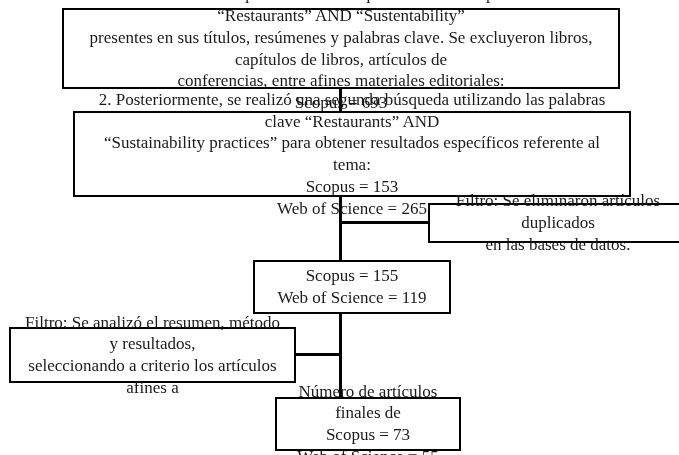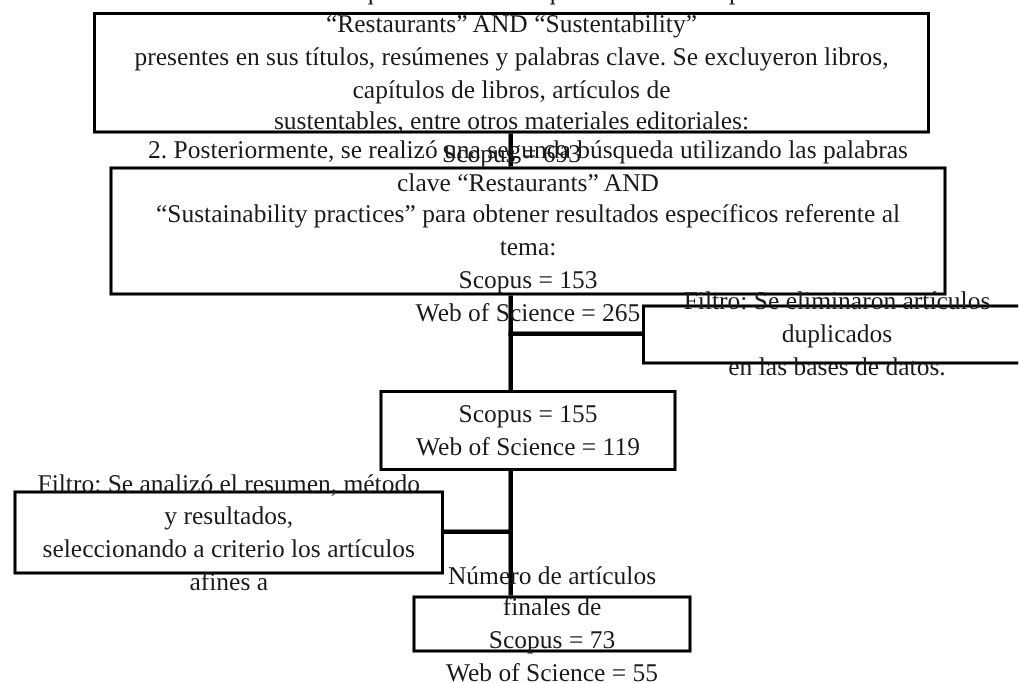--- a/index.html
+++ b/index.html
@@ -37,21 +37,21 @@
   }
   .node .wrapline {
     display: block;
   }
   
   #box-search-1 { left: 62px;  top: 8px;   width: 558px; height: 81px; }
   #box-search-2 { left: 62px;  top: 111px; width: 558px; height: 86px; margin-left: 11px; }
   #box-filter-duplicates { left: 428px; top: 203px; width: 260px; height: 40px; }
   #box-after-filter { left: 253px; top: 260px; width: 198px; height: 54px; }
   #box-filter-analysis { left: 9px; top: 327px; width: 287px; height: 56px; }
-  #box-final { left: 275px; top: 397px; width: 186px; height: 38px; }
+  #box-final { left: 275px; top: 397px; width: 186px; height: 54px; }
 
   
   .conn {
     position: absolute;
     background: #000000;
     z-index: 1;
   }
   .conn.v { width: 3px; }
   .conn.h { height: 3px; }
 
@@ -68,21 +68,21 @@
 
   <div class="conn v" id="conn-2-down"></div>
   <div class="conn v" id="conn-1-to-2"></div>
   <div class="conn h" id="conn-to-dup"></div>
   <div class="conn v" id="conn-3-down"></div>
   <div class="conn h" id="conn-to-analysis"></div>
 
   <div class="node" id="box-search-1">
     <span class="wrapline">1. Se realizó una búsqueda de artículo que utilizando las palabras clave “Restaurants” AND “Sustentability”</span>
     <span class="wrapline">presentes en sus títulos, resúmenes y palabras clave. Se excluyeron libros, capítulos de libros, artículos de</span>
-    <span class="wrapline">sustentables, entre otros materiales editoriales:</span>
+    <span class="wrapline">conferencias, entre afines materiales editoriales:</span>
     <span class="line">Scopus = 693</span>
   </div>
 
   <div class="node" id="box-search-2">
     <span class="wrapline">2. Posteriormente, se realizó una segunda búsqueda utilizando las palabras clave “Restaurants” AND</span>
     <span class="wrapline">“Sustainability practices” para obtener resultados específicos referente al tema:</span>
     <span class="line">Scopus = 153</span>
     <span class="line">Web of Science = 265</span>
   </div>
 

